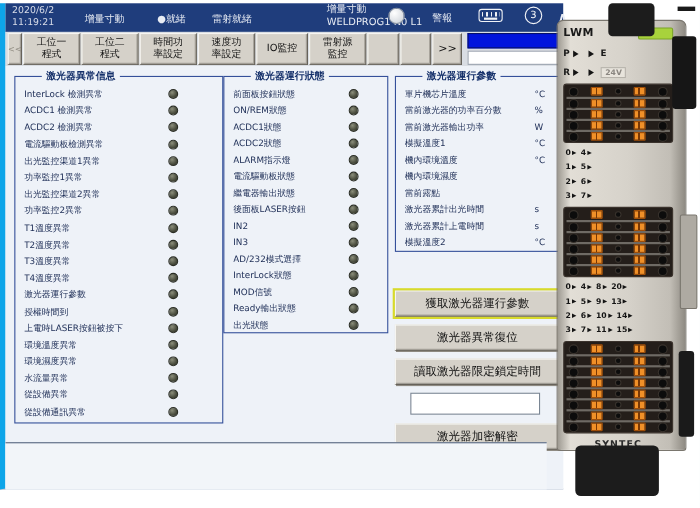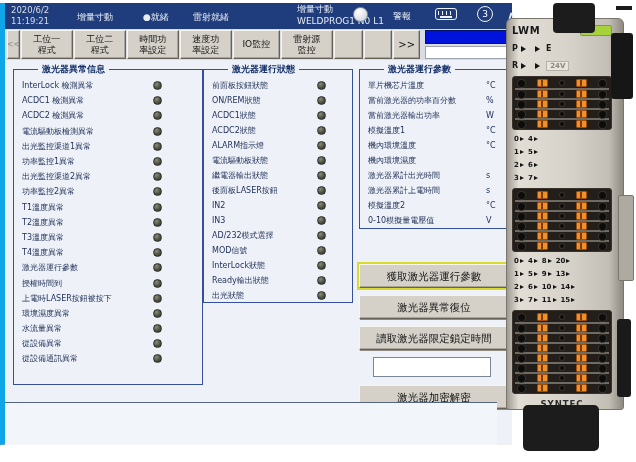--- a/index.html
+++ b/index.html
@@ -256,20 +256,24 @@
             </div>
             <div class="prow">
               <span class="plabel">授權時間到</span>
               <span class="led"></span>
             </div>
             <div class="prow">
               <span class="plabel">上電時LASER按鈕被按下</span>
               <span class="led"></span>
             </div>
             <div class="prow">
+              <span class="plabel">環境溫度異常</span>
+              <span class="led"></span>
+            </div>
+            <div class="prow">
               <span class="plabel">環境濕度異常</span>
               <span class="led"></span>
             </div>
             <div class="prow">
               <span class="plabel">水流量異常</span>
               <span class="led"></span>
             </div>
             <div class="prow">
               <span class="plabel">從設備異常</span>
               <span class="led"></span>
@@ -322,25 +326,25 @@
             </div>
             <div class="prow">
               <span class="plabel">IN3</span>
               <span class="led"></span>
             </div>
             <div class="prow">
               <span class="plabel">AD/232模式選擇</span>
               <span class="led"></span>
             </div>
             <div class="prow">
+              <span class="plabel">InterLock狀態</span>
+              <span class="led"></span>
+            </div>
+            <div class="prow">
               <span class="plabel">MOD信號</span>
-              <span class="led"></span>
-            </div>
-            <div class="prow">
-              <span class="plabel">InterLock狀態</span>
               <span class="led"></span>
             </div>
             <div class="prow">
               <span class="plabel">Ready輸出狀態</span>
               <span class="led"></span>
             </div>
             <div class="prow">
               <span class="plabel">出光狀態</span>
               <span class="led"></span>
             </div>
@@ -365,20 +369,24 @@
             <div class="prow">
               <span class="plabel">模擬溫度1</span>
               <span class="punit">°C</span>
             </div>
             <div class="prow">
               <span class="plabel">機內環境溫度</span>
               <span class="punit">°C</span>
             </div>
             <div class="prow">
               <span class="plabel">機內環境濕度</span>
+              <span class="punit"></span>
+            </div>
+            <div class="prow">
+              <span class="plabel">當前露點</span>
               <span class="punit"></span>
             </div>
             <div class="prow">
               <span class="plabel">激光器累計出光時間</span>
               <span class="punit">s</span>
             </div>
             <div class="prow">
               <span class="plabel">激光器累計上電時間</span>
               <span class="punit">s</span>
             </div>

